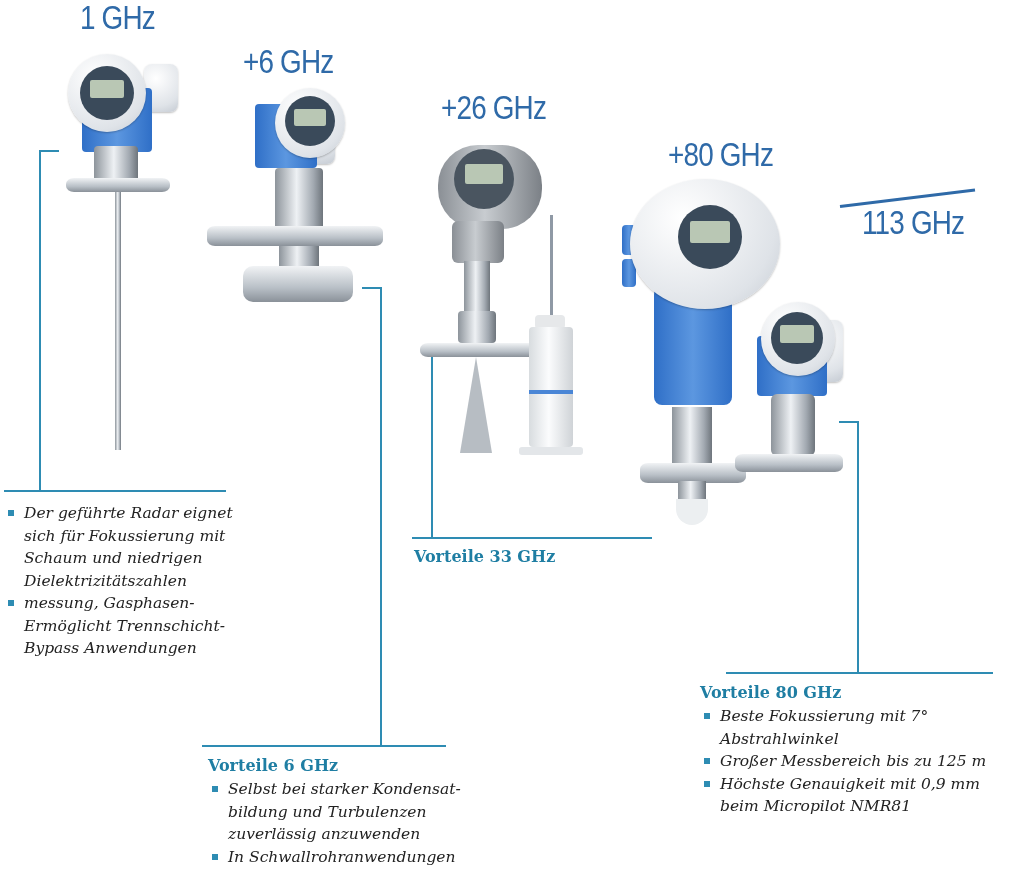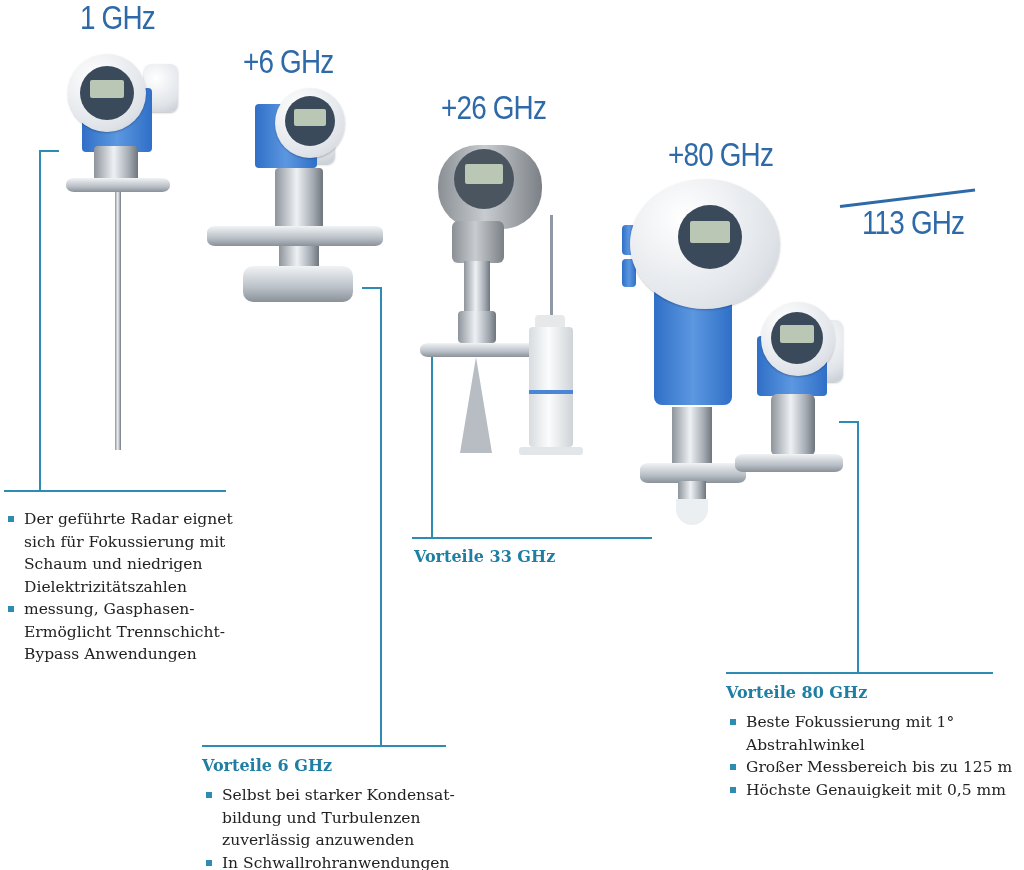--- a/index.html
+++ b/index.html
@@ -6,21 +6,21 @@
   body { width:1024px; height:870px; position:relative; overflow:hidden;
          font-family:"DejaVu Serif", serif; }
   .freq { position:absolute; color:#2f6aa8; font-family:"Liberation Sans Narrow","Liberation Sans", sans-serif;
           font-size:34px; letter-spacing:-1px; transform:scaleX(0.82); transform-origin:left top;
           font-weight:400; white-space:nowrap; }
   .freq-line { position:absolute; border-top:3px solid #2f6aa8; transform-origin:left; }
   .line { position:absolute; background:#2e8cb3; }
   .block { position:absolute; }
   .block h3 { margin:0; color:#1f7ea3; font-size:16px; font-weight:bold; line-height:20px;
               font-family:"DejaVu Serif", serif; }
-  .block ul { list-style:none; margin:8px 0 0 0; padding:0; }
+  .block ul { list-style:none; margin:2px 0 0 0; padding:0;font-style:italic; }
   .block li { position:relative; padding-left:20px; font-size:15.5px; line-height:22.5px; color:#222;
               font-family:"DejaVu Serif", serif; white-space:nowrap; }
   .block li::before { content:""; position:absolute; left:4px; top:8px; width:6px; height:6px; background:#2e8cb3; }
   .block li span { display:block; }
   
   .dev { position:absolute; }
   .head { position:absolute; border-radius:50%; background:radial-gradient(circle at 35% 30%, #ffffff, #dfe3e8 70%, #c4cad2); box-shadow:0 1px 2px rgba(0,0,0,.25); }
   .lcd { position:absolute; border-radius:50%; background:#3a4a5a; }
   .lcd i { position:absolute; left:18%; top:25%; width:64%; height:34%; background:#b9c7b4; display:block; border-radius:2px; }
   .blue { position:absolute; background:linear-gradient(90deg,#2f6fc7,#5c97e0 50%,#2f6fc7); border-radius:4px; }
@@ -133,45 +133,46 @@
       <span>Dielektrizitätszahlen</span>
     </li>
     <li>
       <span>messung, Gasphasen-</span>
       <span>Ermöglicht Trennschicht-</span>
       <span>Bypass Anwendungen</span>
     </li>
   </ul>
 </div>
 
-<div class="block" style="left:202px; top:756px;">
+<div class="block" style="left:208px; top:756px;">
   <h3>Vorteile 6 GHz</h3>
   <ul>
     <li>
       <span>Selbst bei starker Kondensat-</span>
       <span>bildung und Turbulenzen</span>
       <span>zuverlässig anzuwenden</span>
     </li>
     <li>
       <span>In Schwallrohranwendungen</span>
     </li>
   </ul>
 </div>
 
 <div class="block" style="left:414px; top:547px;">
   <h3>Vorteile 33 GHz</h3>
 </div>
 
-<div class="block" style="left:726px; top:683px;">
+<div class="block" style="left:700px; top:683px;">
   <h3>Vorteile 80 GHz</h3>
   <ul>
     <li>
-      <span>Beste Fokussierung mit 1°</span>
+      <span>Beste Fokussierung mit 7°</span>
       <span>Abstrahlwinkel</span>
     </li>
     <li>
       <span>Großer Messbereich bis zu 125 m</span>
     </li>
     <li>
-      <span>Höchste Genauigkeit mit 0,5 mm</span>
+      <span>Höchste Genauigkeit mit 0,9 mm</span>
+      <span>beim Micropilot NMR81</span>
     </li>
   </ul>
 </div>
 
 </body></html>

